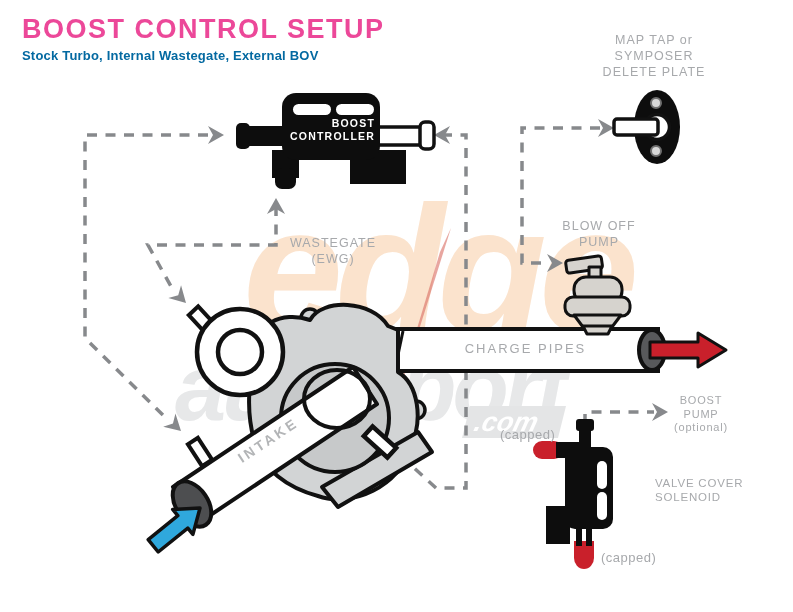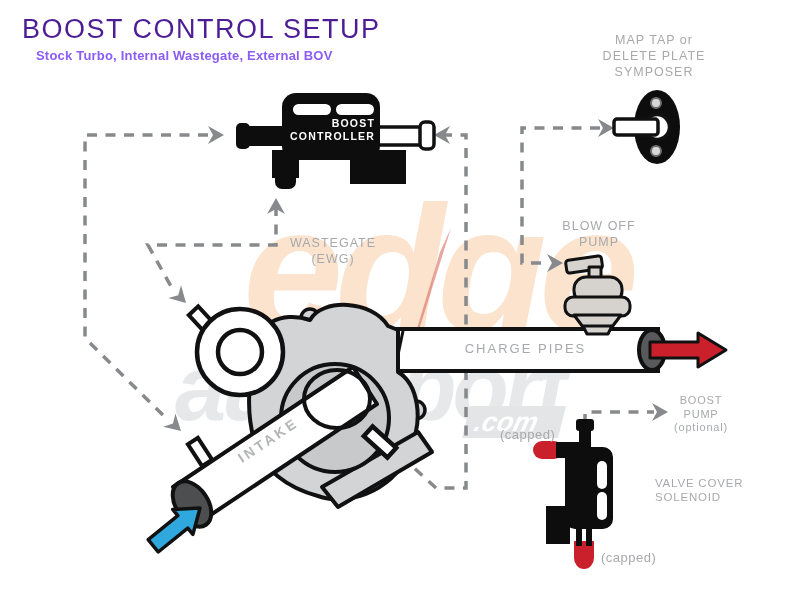--- a/index.html
+++ b/index.html
@@ -4,23 +4,23 @@
 <style>
   html,body{margin:0;padding:0;background:#fff;}
   #stage{position:relative;width:793px;height:612px;background:#fff;overflow:hidden;
          font-family:"Liberation Sans",sans-serif;}
   #art{position:absolute;left:0;top:0;z-index:1;}
   .lbl{position:absolute;z-index:2;color:#a7a9ac;font-weight:normal;font-size:12.5px;
        line-height:16px;letter-spacing:1px;text-align:center;}
   .lbl.small{font-size:11px;line-height:13.5px;letter-spacing:0.8px;}
   .lbl.left{text-align:left;}
   .lbl.plain{font-weight:normal;letter-spacing:0.5px;font-size:13px;color:#a7a9ac;}
-  #title{position:absolute;left:22px;top:14px;z-index:2;color:#4c1d95;font-size:27px;
-         font-weight:normal;letter-spacing:1.5px;white-space:nowrap;}
-  #subtitle{position:absolute;left:36px;top:48px;z-index:2;color:#8b5cf6;font-size:13px;
+  #title{position:absolute;left:22px;top:14px;z-index:2;color:#ec4899;font-size:27px;
+         font-weight:bold;letter-spacing:1.5px;white-space:nowrap;}
+  #subtitle{position:absolute;left:22px;top:48px;z-index:2;color:#0369a1;font-size:13px;
          font-weight:bold;letter-spacing:0.2px;white-space:nowrap;}
   #bc-label{position:absolute;left:287px;top:117px;width:88px;z-index:2;color:#fff;
          font-size:10.5px;line-height:12.5px;font-weight:bold;letter-spacing:1.2px;text-align:right;}
   #intake-label{position:absolute;left:222px;top:432px;width:92px;z-index:2;color:#b3b5b7;
          font-size:14px;font-weight:bold;letter-spacing:3px;text-align:center;
          transform:rotate(-33.5deg);}
 </style>
 </head>
 <body>
 
@@ -129,22 +129,22 @@
       <rect x="597" y="461" width="10" height="28" rx="5" fill="#ffffff"></rect>
       <rect x="597" y="492" width="10" height="28" rx="5" fill="#ffffff"></rect>
     </g>
   </svg>
 
   <div id="title">BOOST CONTROL SETUP</div>
   <div id="subtitle">Stock Turbo, Internal Wastegate, External BOV</div>
 
   <div class="lbl" style="left:578px;top:32px;width:152px;">
     <div>MAP TAP or</div>
+    <div>SYMPOSER</div>
     <div>DELETE PLATE</div>
-    <div>SYMPOSER</div>
   </div>
 
   <div class="lbl" style="left:540px;top:218px;width:118px;">
     <div>BLOW OFF</div>
     <div>PUMP</div>
   </div>
 
   <div class="lbl" style="left:268px;top:235px;width:130px;">
     <div>WASTEGATE</div>
     <div>(EWG)</div>

